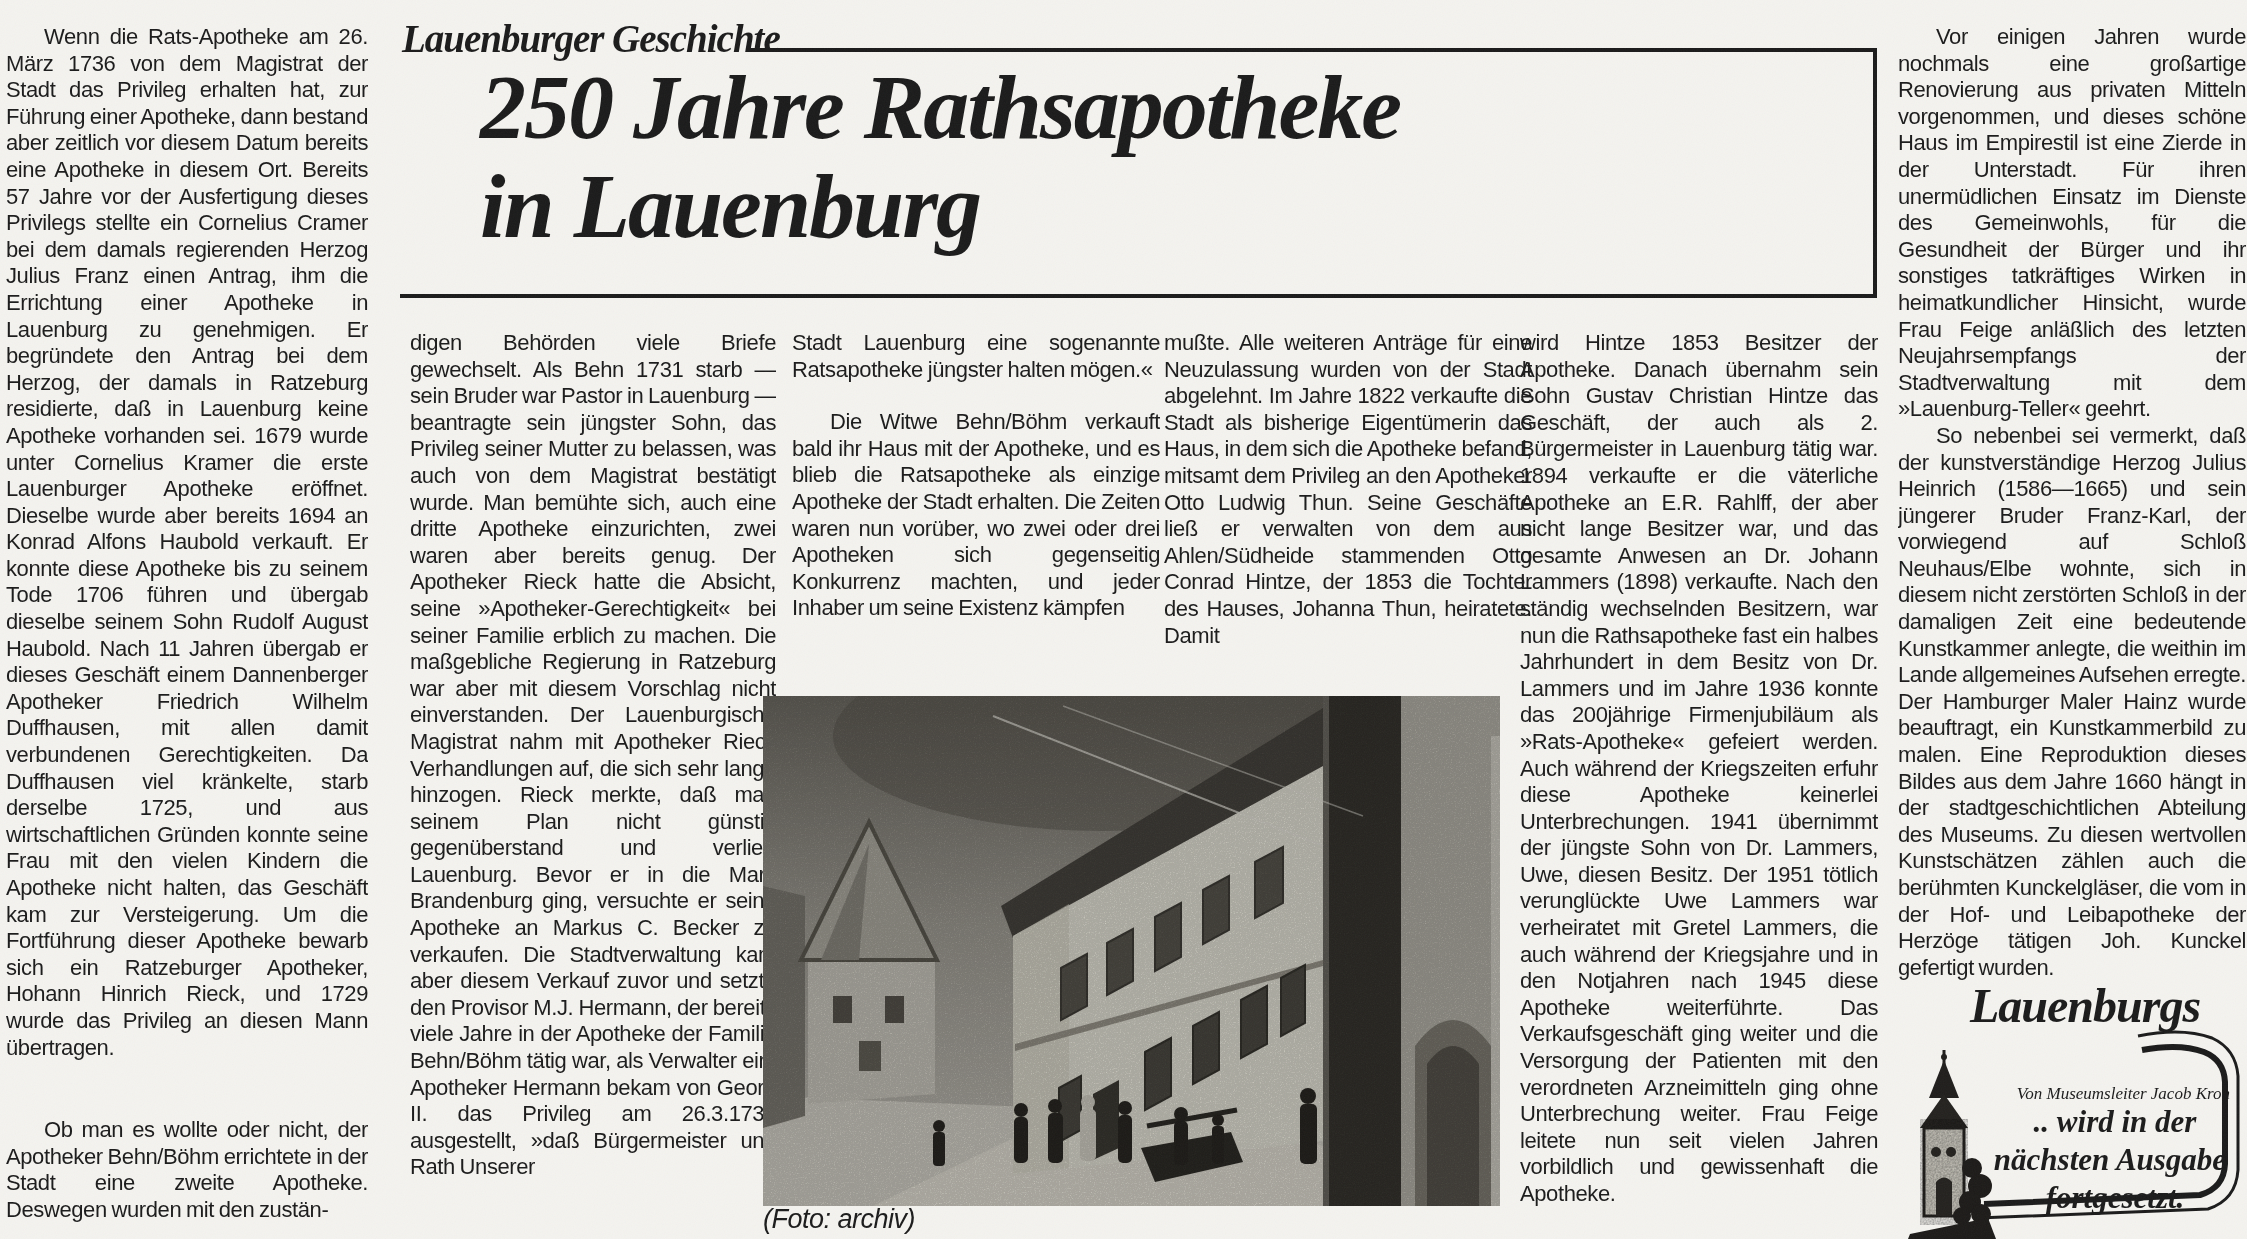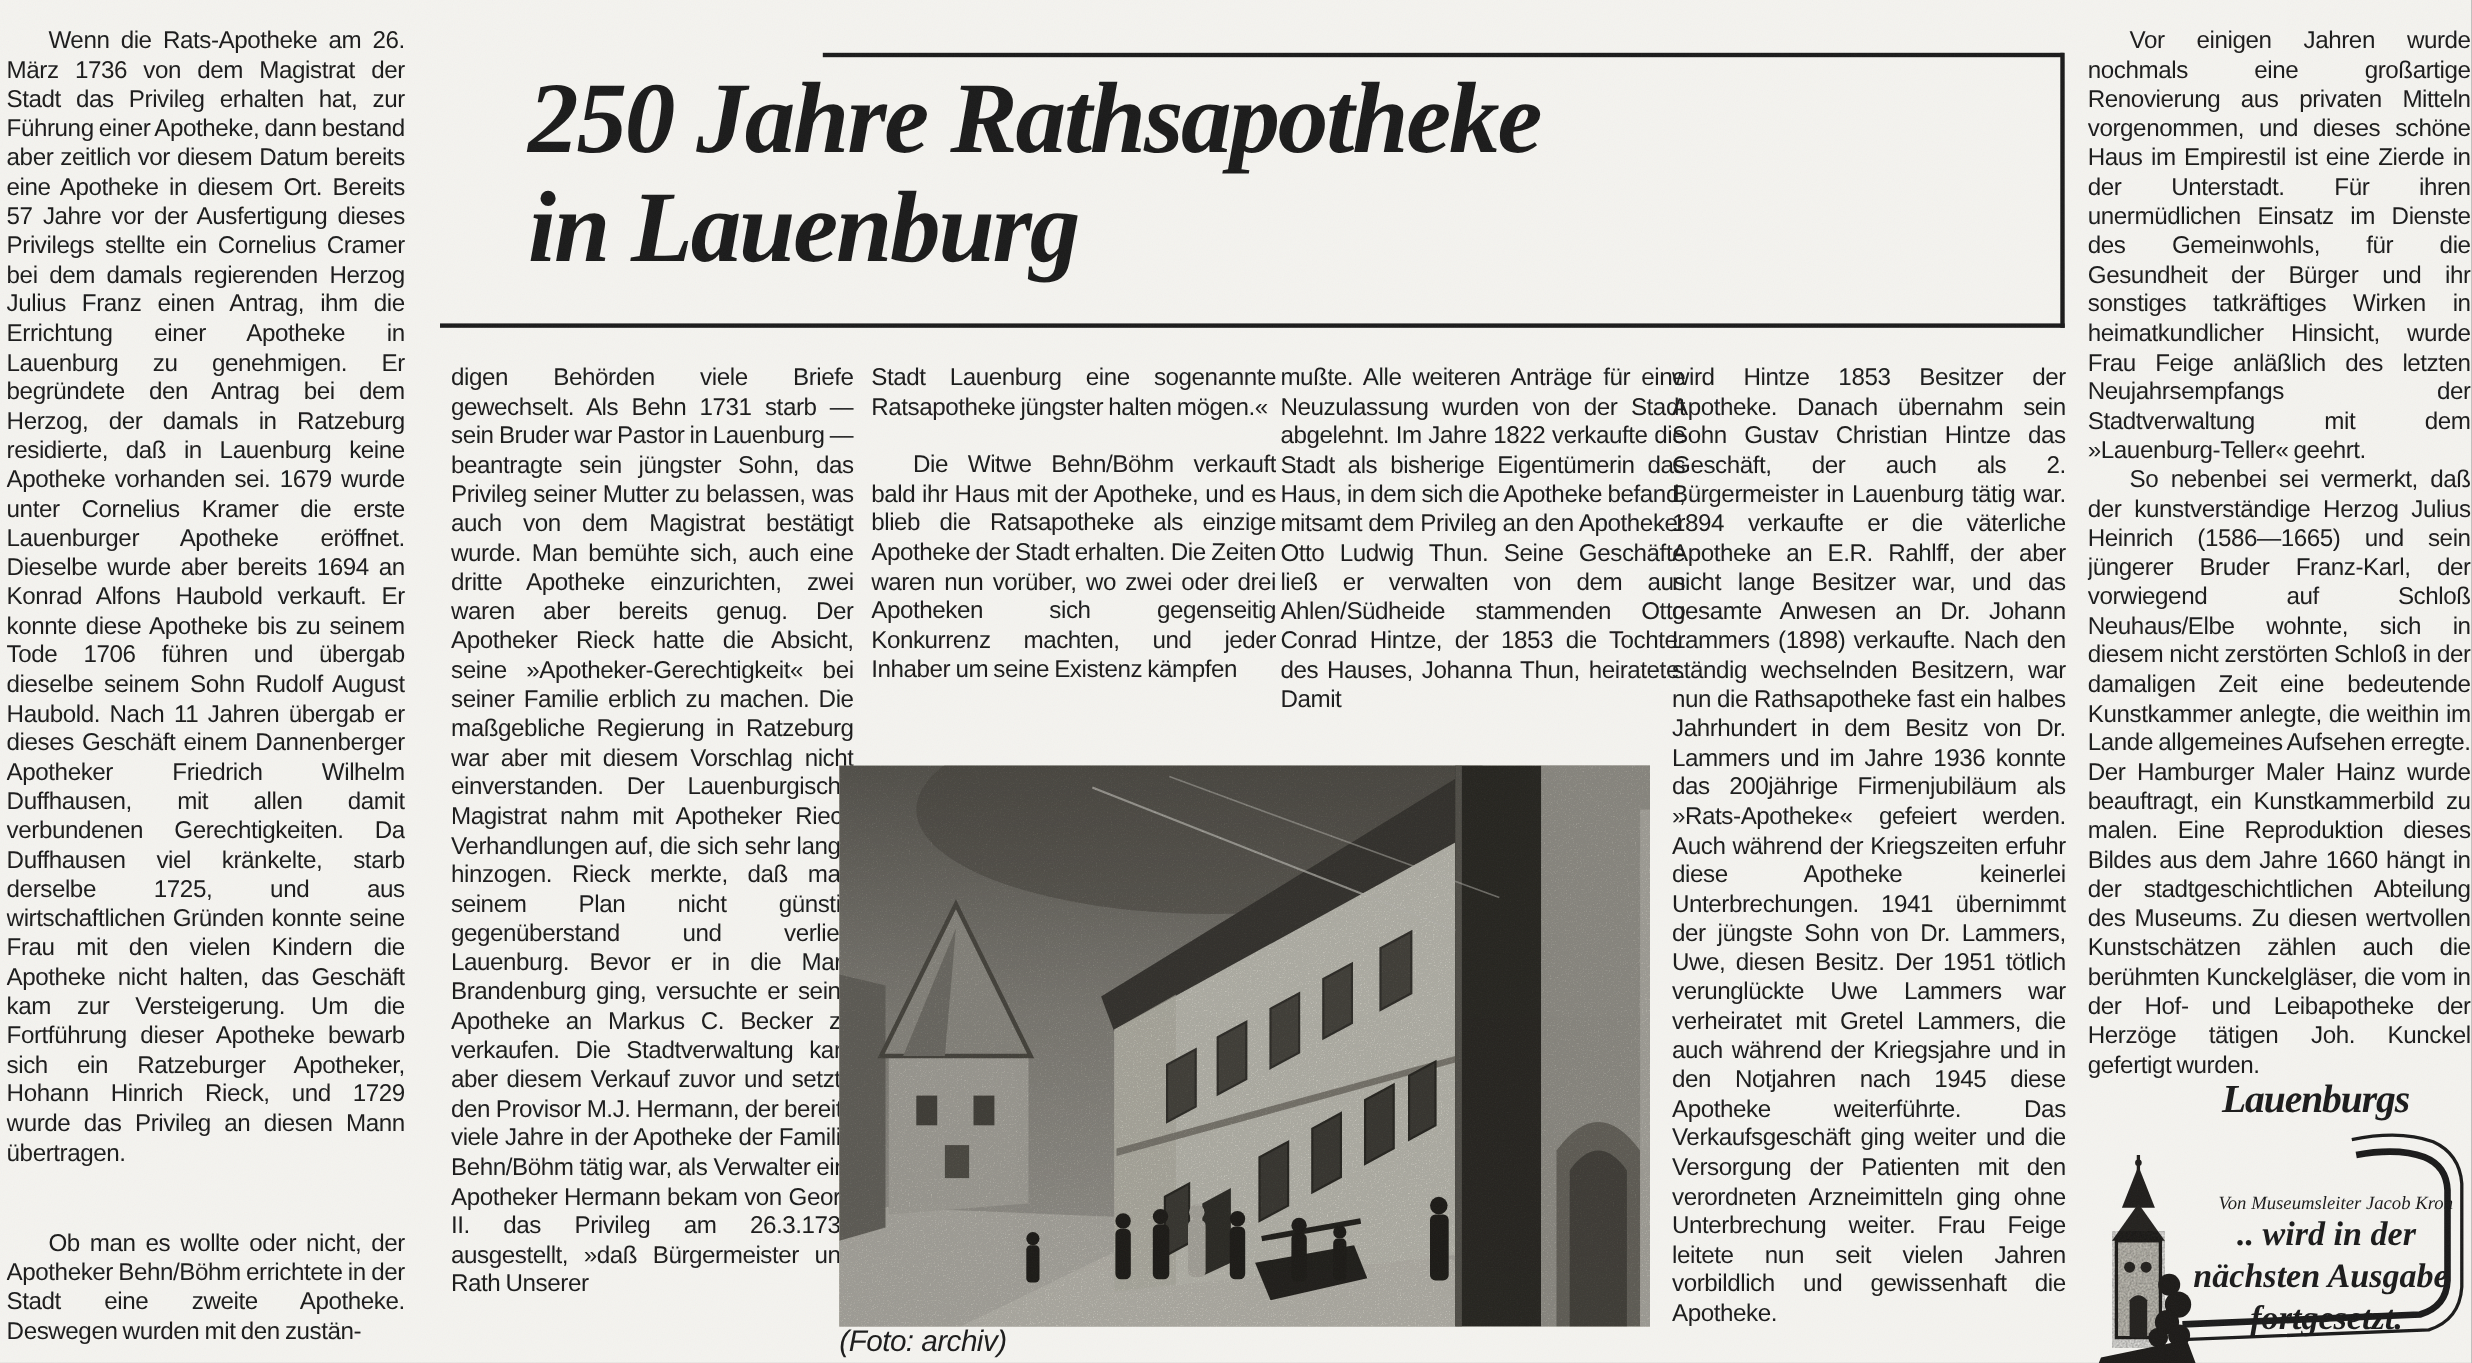--- a/index.html
+++ b/index.html
@@ -59,37 +59,38 @@
   .caption-row{
     position:absolute;left:763px;top:1204px;width:737px;
     display:flex;justify-content:space-between;
     font-style:italic;font-size:27px;letter-spacing:-0.5px;
   }
   
   .series-box{position:absolute;left:1880px;top:978px;width:367px;height:261px;}
   .series-box .abs{position:absolute;}
   .series-title{
     font-family:"Liberation Serif",serif;font-style:italic;font-weight:bold;
-    font-size:36px;letter-spacing:-1px;text-align:center;white-space:nowrap;
+    font-size:48px;letter-spacing:-1px;white-space:nowrap;
   }
   .series-byline{
     font-family:"Liberation Serif",serif;font-style:italic;
     font-size:17px;text-align:right;white-space:nowrap;
   }
   .series-tag{
     font-family:"Liberation Serif",serif;font-style:italic;font-weight:600;
     font-size:31px;text-align:center;white-space:nowrap;
   }
   .noise{position:absolute;left:0;top:0;width:100%;height:100%;pointer-events:none;opacity:.05;}
 </style>
 </head>
 <body>
 
 <div class="page">
 
+  <div class="kicker">Lauenburger Geschichte</div>
   <div class="rule rule-top"></div>
   <div class="rule rule-bottom"></div>
   <div class="rule rule-right"></div>
   <div class="headline">
     <div>250 Jahre Rathsapotheke</div>
     <div>in Lauenburg</div>
   </div>
 
   <div class="col col1">
     <p class="indent">Wenn die Rats-Apotheke am 26. März 1736 von dem Magistrat der Stadt das Privileg erhalten hat, zur Führung einer Apotheke, dann bestand aber zeitlich vor diesem Datum bereits eine Apotheke in diesem Ort. Bereits 57 Jahre vor der Ausfertigung dieses Privilegs stellte ein Cornelius Cramer bei dem damals regierenden Herzog Julius Franz einen Antrag, ihm die Errichtung einer Apotheke in Lauenburg zu genehmigen. Er begründete den Antrag bei dem Herzog, der damals in Ratzeburg residierte, daß in Lauenburg keine Apotheke vorhanden sei. 1679 wurde unter Cornelius Kramer die erste Lauenburger Apotheke eröffnet. Dieselbe wurde aber bereits 1694 an Konrad Alfons Haubold verkauft. Er konnte diese Apotheke bis zu seinem Tode 1706 führen und übergab dieselbe seinem Sohn Rudolf August Haubold. Nach 11 Jahren übergab er dieses Geschäft einem Dannenberger Apotheker Friedrich Wilhelm Duffhausen, mit allen damit verbundenen Gerechtigkeiten. Da Duffhausen viel kränkelte, starb derselbe 1725, und aus wirtschaftlichen Gründen konnte seine Frau mit den vielen Kindern die Apotheke nicht halten, das Geschäft kam zur Versteigerung. Um die Fortführung dieser Apotheke bewarb sich ein Ratzeburger Apotheker, Hohann Hinrich Rieck, und 1729 wurde das Privileg an diesen Mann übertragen.</p>

